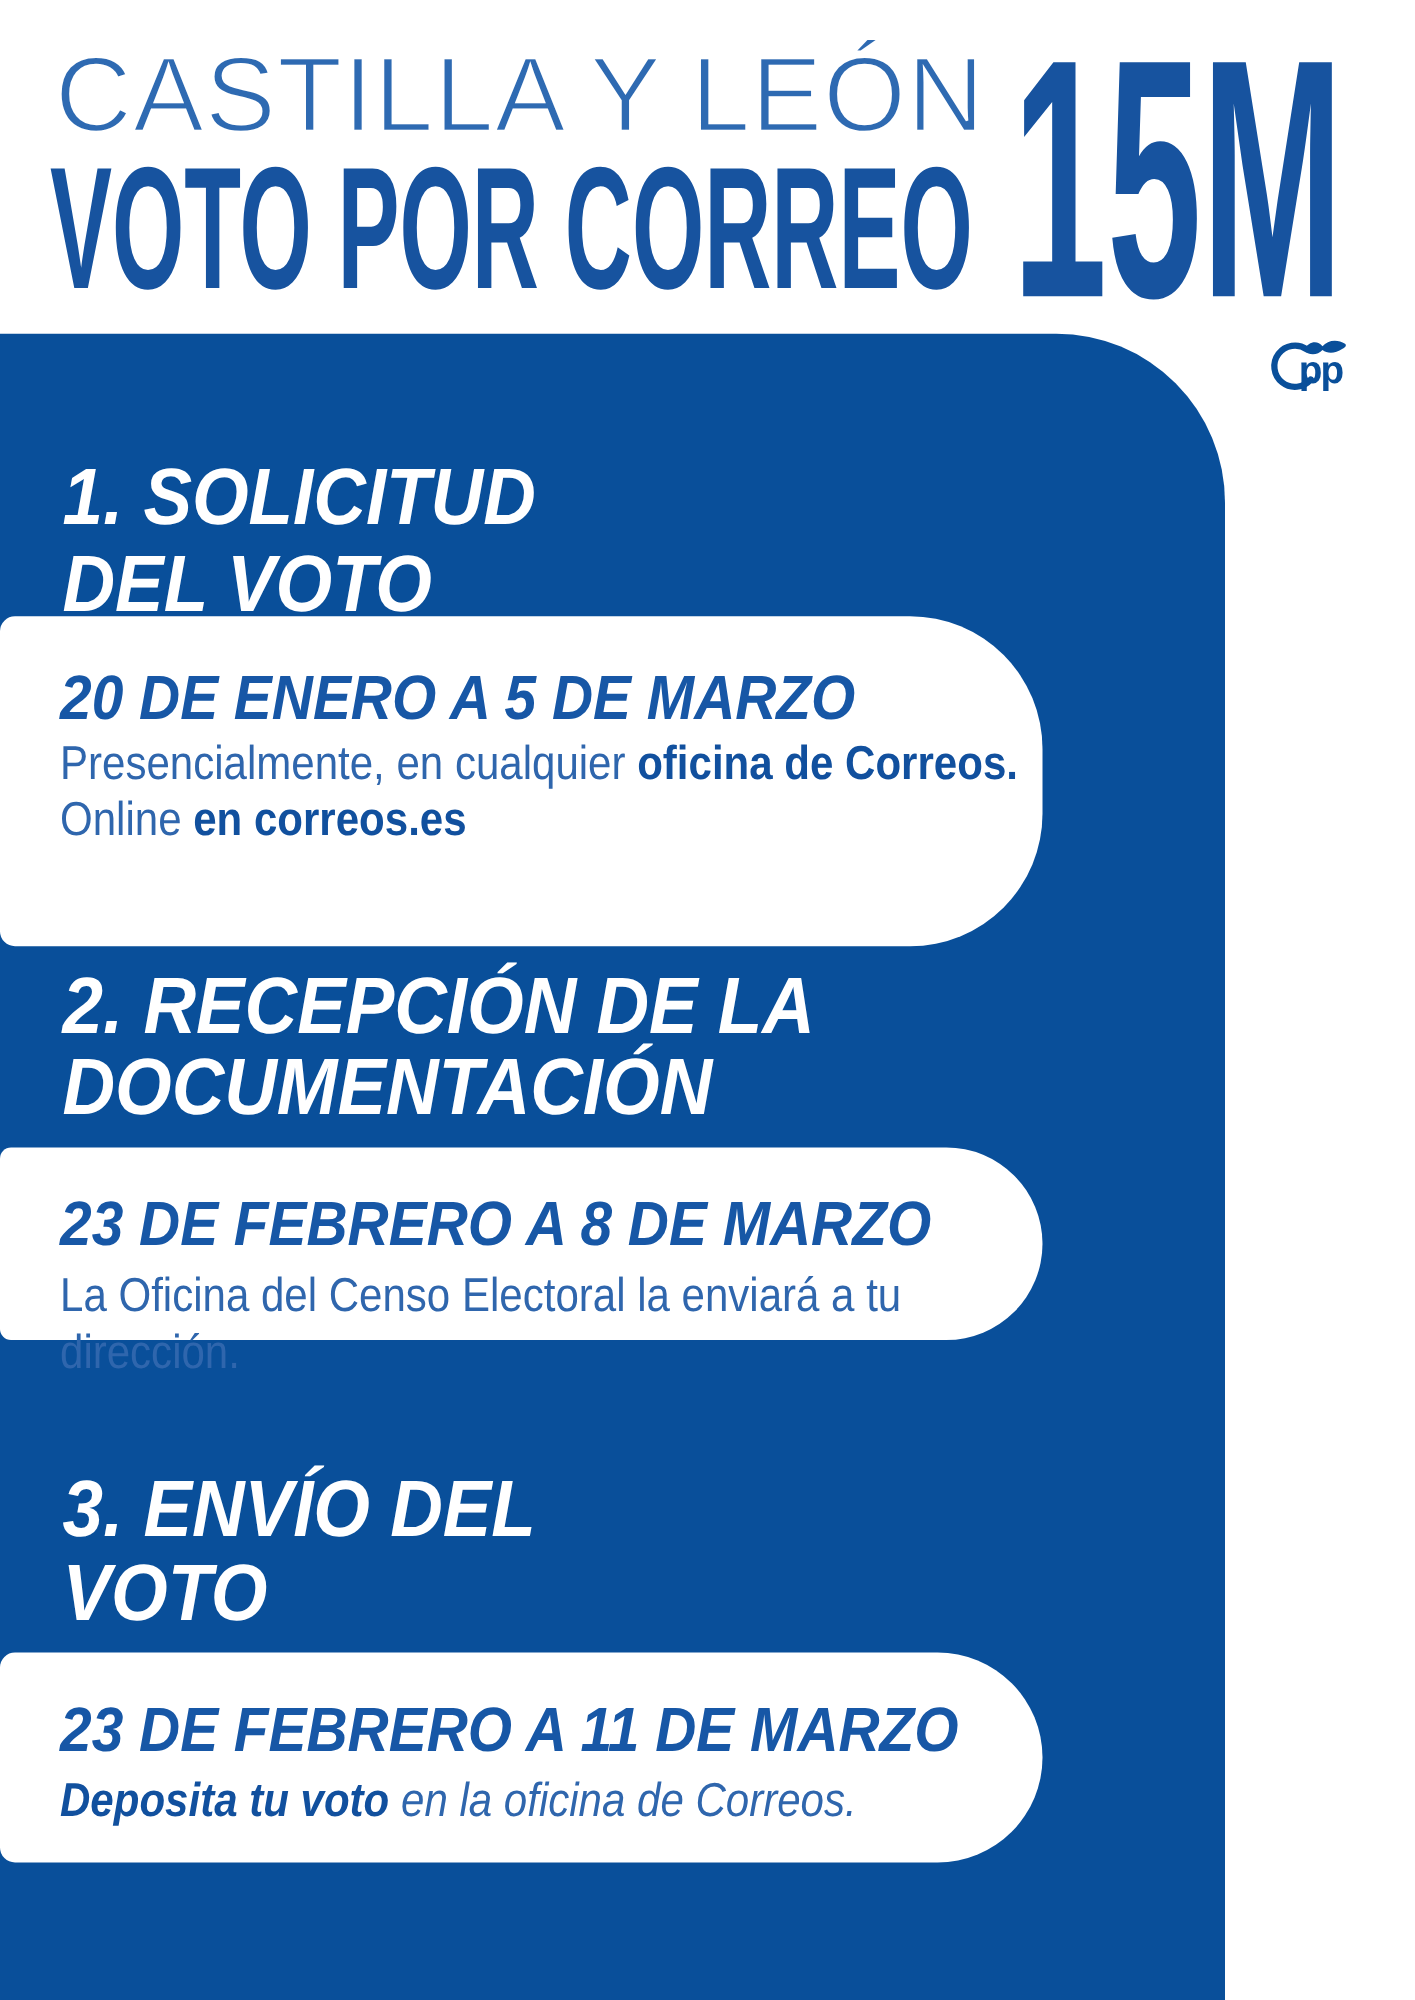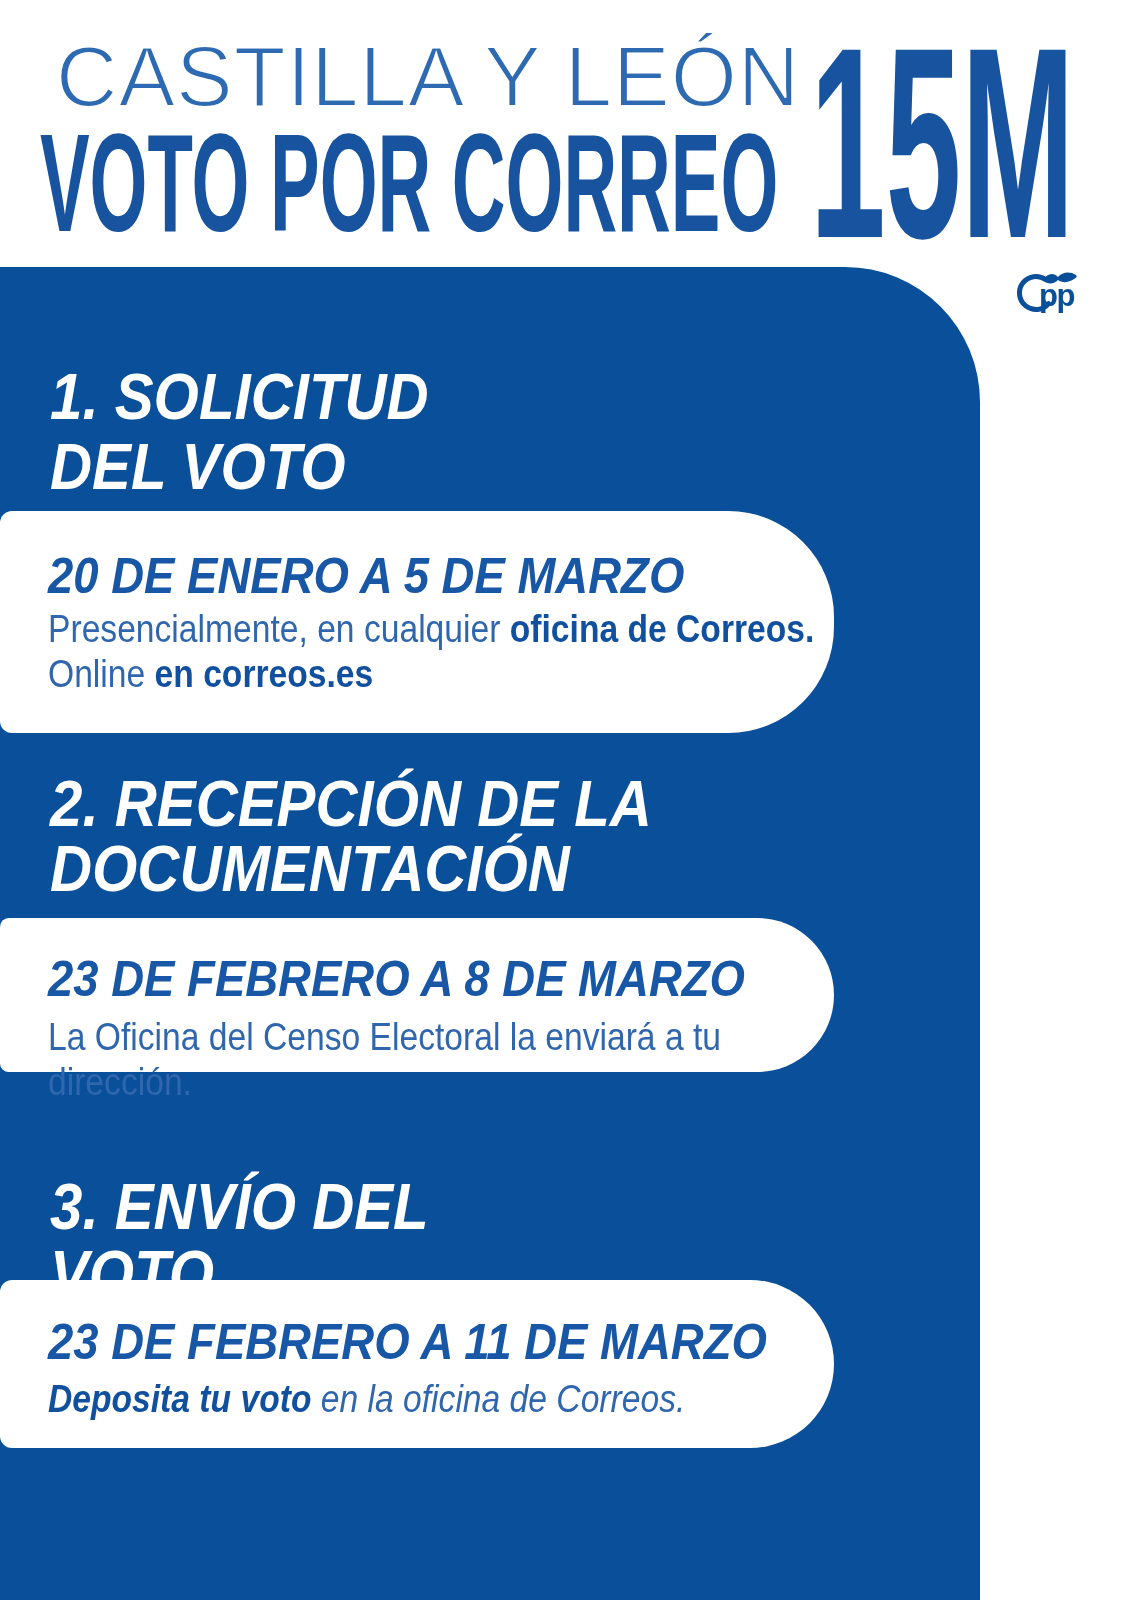--- a/index.html
+++ b/index.html
@@ -8,21 +8,21 @@
     width:1132px;height:1600px;
     background:#ffffff;
     overflow:hidden;
     font-family:"Liberation Sans", sans-serif;
     margin:0 auto;
   }
   .abs{position:absolute;}
 
   
   .region-title{
-    left:56px;top:34px;
+    left:44px;top:34px;
     font-size:85px;line-height:1;
     letter-spacing:1px;
     color:#2e6ab2;
     -webkit-text-stroke:2px #ffffff;
     white-space:pre;
   }
   .poster-title{
     left:40px;top:113px;
     font-size:139px;line-height:1;font-weight:700;
     color:#17539f;
@@ -53,23 +53,23 @@
     transform:scaleX(0.91);transform-origin:left top;
     white-space:pre;
   }
 
   
   .card{
     left:0;
     background:#ffffff;
     width:834px;
   }
-  .card-1{top:511px;height:222px;border-radius:12px 106px 106px 12px;}
+  .card-1{top:493px;height:264px;border-radius:12px 106px 106px 12px;}
   .card-2{top:918px;height:154px;border-radius:12px 105px 105px 12px;}
-  .card-3{top:1280px;height:168px;border-radius:12px 84px 84px 12px;}
+  .card-3{top:1322px;height:168px;border-radius:12px 84px 84px 12px;}
 
   .card-date{
     left:48px;
     font-size:50px;line-height:1;font-weight:700;font-style:italic;
     color:#1757a6;
     transform:scaleX(0.91);transform-origin:left top;
     white-space:pre;
   }
   .card-body{
     left:48px;

